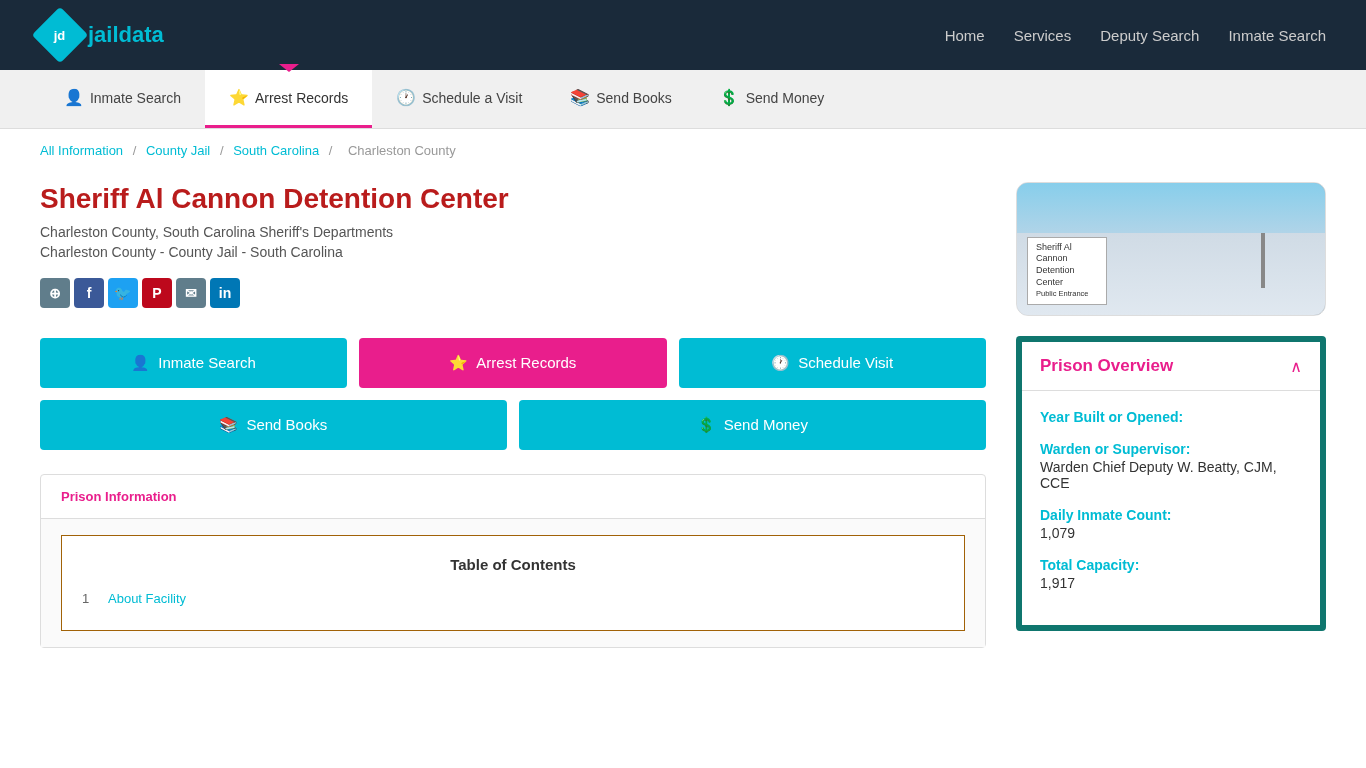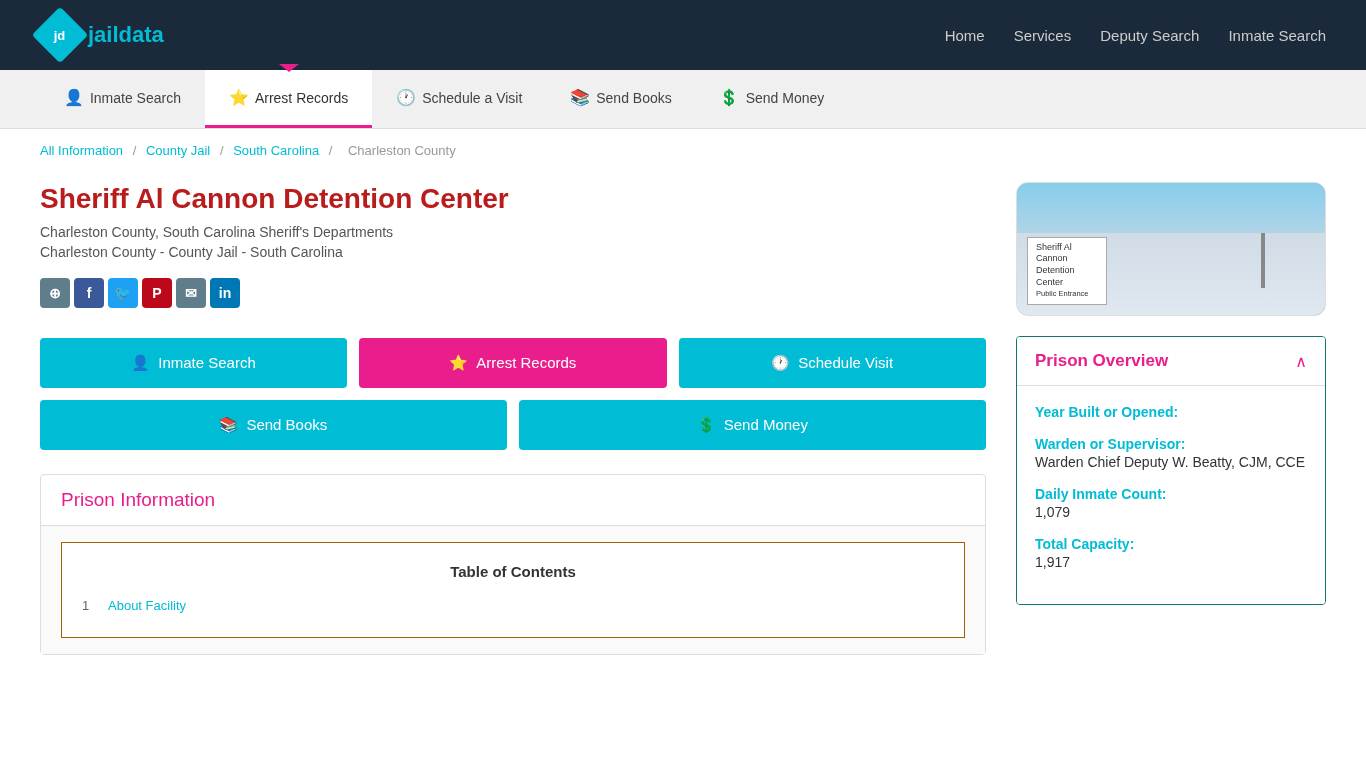--- a/index.html
+++ b/index.html
@@ -224,22 +224,22 @@
     .btn-pink { background: #e91e8c; }
 
     
     .prison-info-box {
       border: 1px solid #ddd;
       border-radius: 4px;
     }
     .prison-info-header {
       padding: 14px 20px;
       color: #e91e8c;
-      font-size: 19px;
-      font-weight: normal;
+      font-size: 13px;
+      font-weight: bold;
       border-bottom: 1px solid #ddd;
     }
     .prison-info-content {
       padding: 16px 20px;
       background: #fafafa;
     }
     .toc-title {
       font-weight: bold;
       text-align: center;
       margin-bottom: 14px;
@@ -250,21 +250,21 @@
       gap: 10px;
       padding: 4px 0;
       font-size: 13px;
       color: #333;
     }
     .toc-num { color: #666; min-width: 16px; }
     .toc-link { color: #00bcd4; text-decoration: none; }
 
     
     .prison-overview-card {
-      border: 1px solid #0f766e;
+      border: 6px solid #0f766e;
       border-radius: 4px;
       overflow: hidden;
     }
     .prison-overview-header {
       background: #fff;
       padding: 14px 18px;
       display: flex;
       align-items: center;
       justify-content: space-between;
       border-bottom: 1px solid #ddd;

